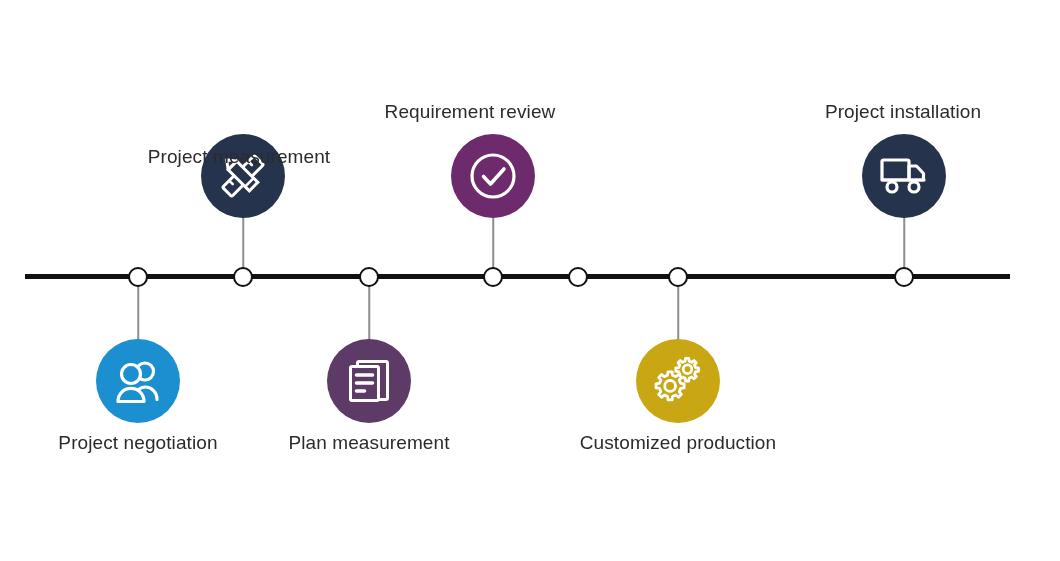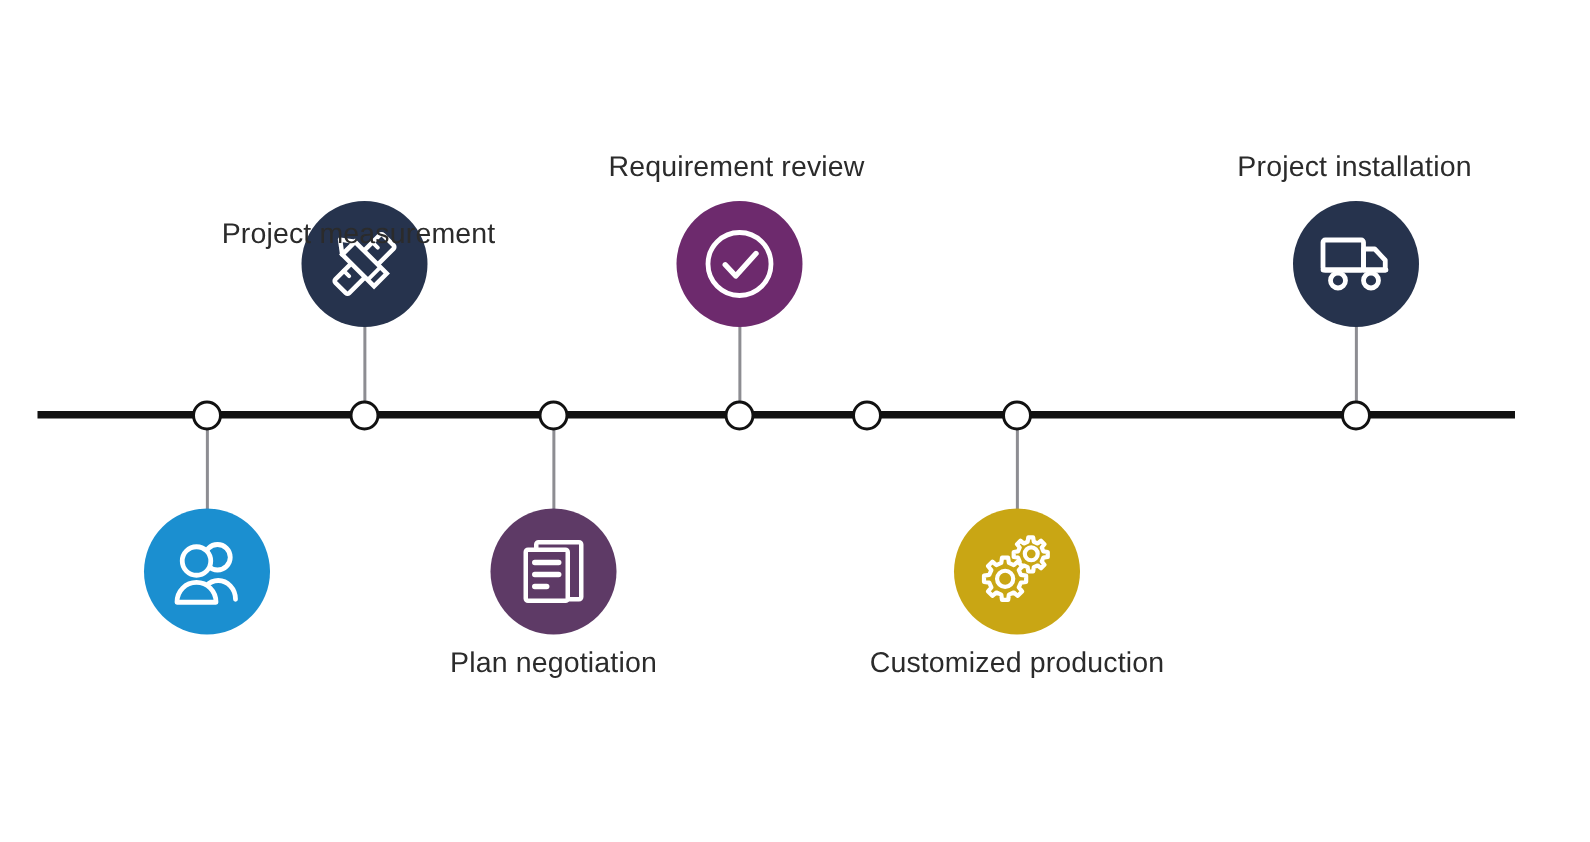--- a/index.html
+++ b/index.html
@@ -104,20 +104,21 @@
       <svg width="52" height="46" viewBox="0 0 52 46" fill="none">
 
         <circle cx="33" cy="13.5" r="8.5" stroke="#ffffff" stroke-width="3.2"></circle>
         <path d="M22 41.5c0-7.2 5.4-12.5 11.5-12.5S45 34.3 45 41.5" stroke="#ffffff" stroke-width="3.2" stroke-linecap="round"></path>
 
         <circle cx="19" cy="16" r="9.5" fill="#1b8fd0" stroke="#ffffff" stroke-width="3.2"></circle>
         <path d="M6 43.5c0-7.6 5.8-13.2 13-13.2s13 5.6 13 13.2z" fill="#1b8fd0" stroke="#ffffff" stroke-width="3.2" stroke-linejoin="round"></path>
       </svg>
     </span>
   </div>
+  <div class="step-label" style="left:138px; top:432px;">Project negotiation</div>
 
   <div class="icon-bubble" style="left:243px; top:134px; background:#26334d;">
     <span>
       <svg width="50" height="50" viewBox="0 0 50 50" fill="none">
         <g transform="rotate(-45 25 25)">
 
           <rect x="2.5" y="18.5" width="45" height="13" rx="1.5" stroke="#ffffff" stroke-width="3" fill="none"></rect>
           <path d="M12 18.5v5M21 18.5v5M30 18.5v5M39 18.5v5" stroke="#ffffff" stroke-width="2.6" stroke-linecap="round"></path>
         </g>
         <g transform="rotate(45 25 25)">
@@ -139,31 +140,31 @@
         <rect x="11.5" y="4.5" width="30" height="38" rx="1.5" fill="#5e3a66" stroke="#ffffff" stroke-width="3"></rect>
 
         <rect x="4.5" y="9.5" width="28" height="34" rx="1.5" fill="#5e3a66" stroke="#ffffff" stroke-width="3"></rect>
 
         <path d="M10.5 18h16" stroke="#ffffff" stroke-width="3.6" stroke-linecap="round"></path>
         <path d="M10.5 26h16" stroke="#ffffff" stroke-width="3.6" stroke-linecap="round"></path>
         <path d="M10.5 34h8" stroke="#ffffff" stroke-width="3.6" stroke-linecap="round"></path>
       </svg>
     </span>
   </div>
-  <div class="step-label" style="left:369px; top:432px;">Plan negotiation</div>
+  <div class="step-label" style="left:369px; top:432px;">Plan measurement</div>
 
   <div class="icon-bubble" style="left:493px; top:134px; background:#6d2a6d;">
     <span>
       <svg width="52" height="52" viewBox="0 0 52 52" fill="none">
         <circle cx="26" cy="26" r="21" stroke="#ffffff" stroke-width="3.2"></circle>
         <path d="M16.5 26.5l7 7.5 13.5-15" stroke="#ffffff" stroke-width="3.6" stroke-linecap="round" stroke-linejoin="round"></path>
       </svg>
     </span>
   </div>
-  <div class="step-label" style="left:491px; top:101px;">Requirement review</div>
+  <div class="step-label" style="left:470px; top:101px;">Requirement review</div>
 
   <div class="node-dot" style="left:578px;"></div>
 
   <div class="icon-bubble" style="left:678px; top:339px; background:#c9a614;">
     <span>
       <svg width="54" height="50" viewBox="0 0 54 50" fill="none">
 
         <g stroke="#ffffff" stroke-width="2.8" fill="#c9a614" stroke-linejoin="round">
           <path d="M38.2 5.2l2.6 1.1 2.2-1.8 2.3 2.3-1.8 2.2 1.1 2.6 2.9.4v3.3l-2.9.4-1.1 2.6 1.8 2.2-2.3 2.3-2.2-1.8-2.6 1.1-.4 2.9h-3.3l-.4-2.9-2.6-1.1-2.2 1.8-2.3-2.3 1.8-2.2-1.1-2.6-2.9-.4v-3.3l2.9-.4 1.1-2.6-1.8-2.2 2.3-2.3 2.2 1.8 2.6-1.1.4-2.9h3.3z"></path>
           <circle cx="36.5" cy="13.2" r="4.3"></circle>

